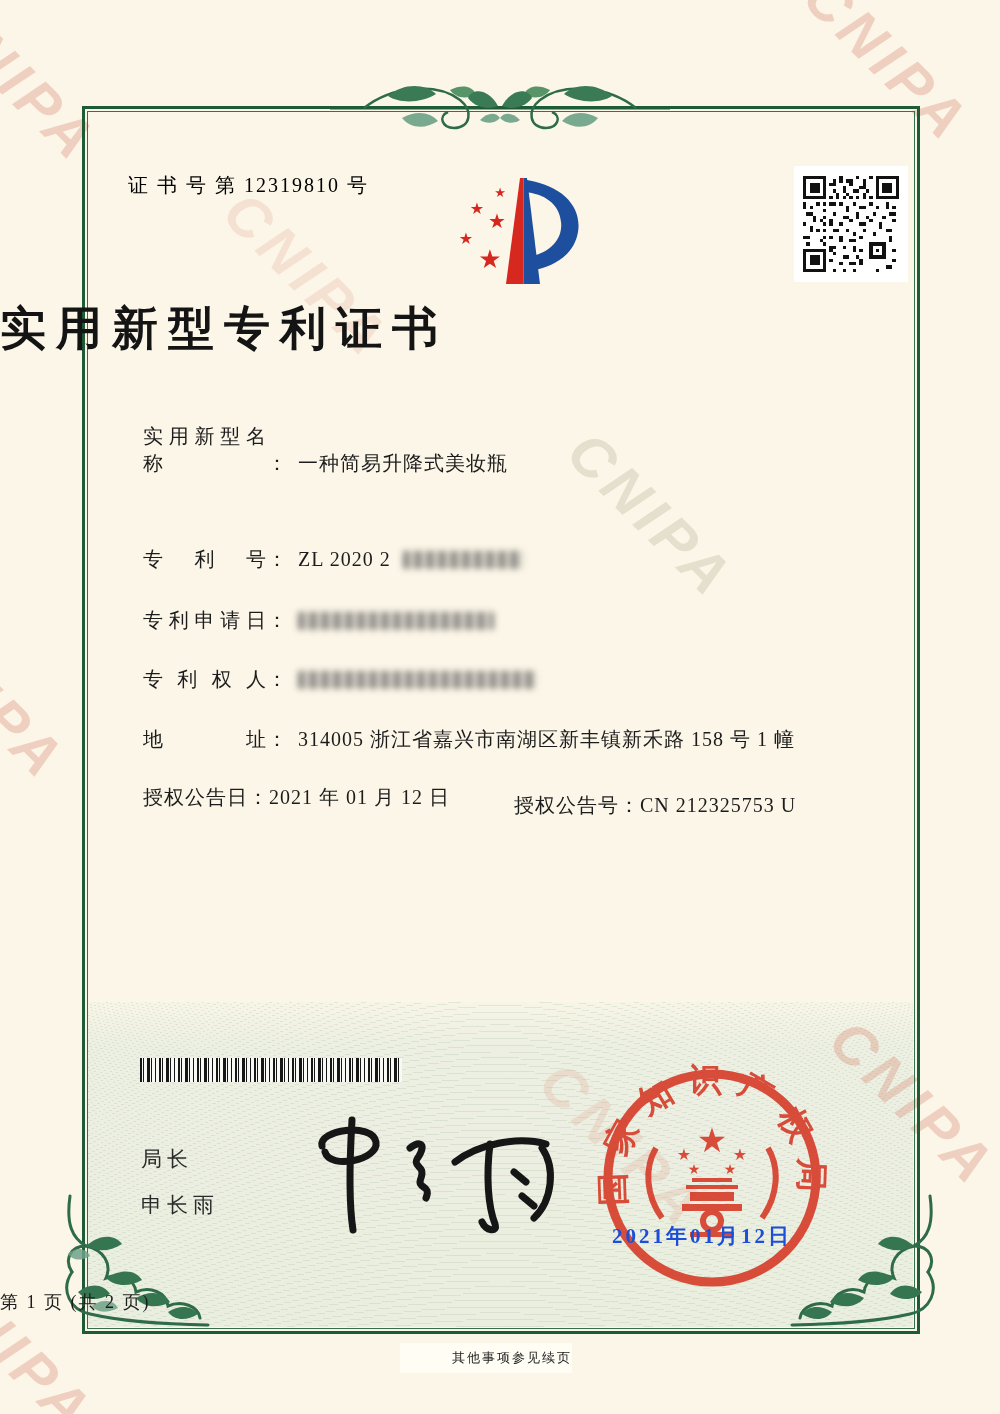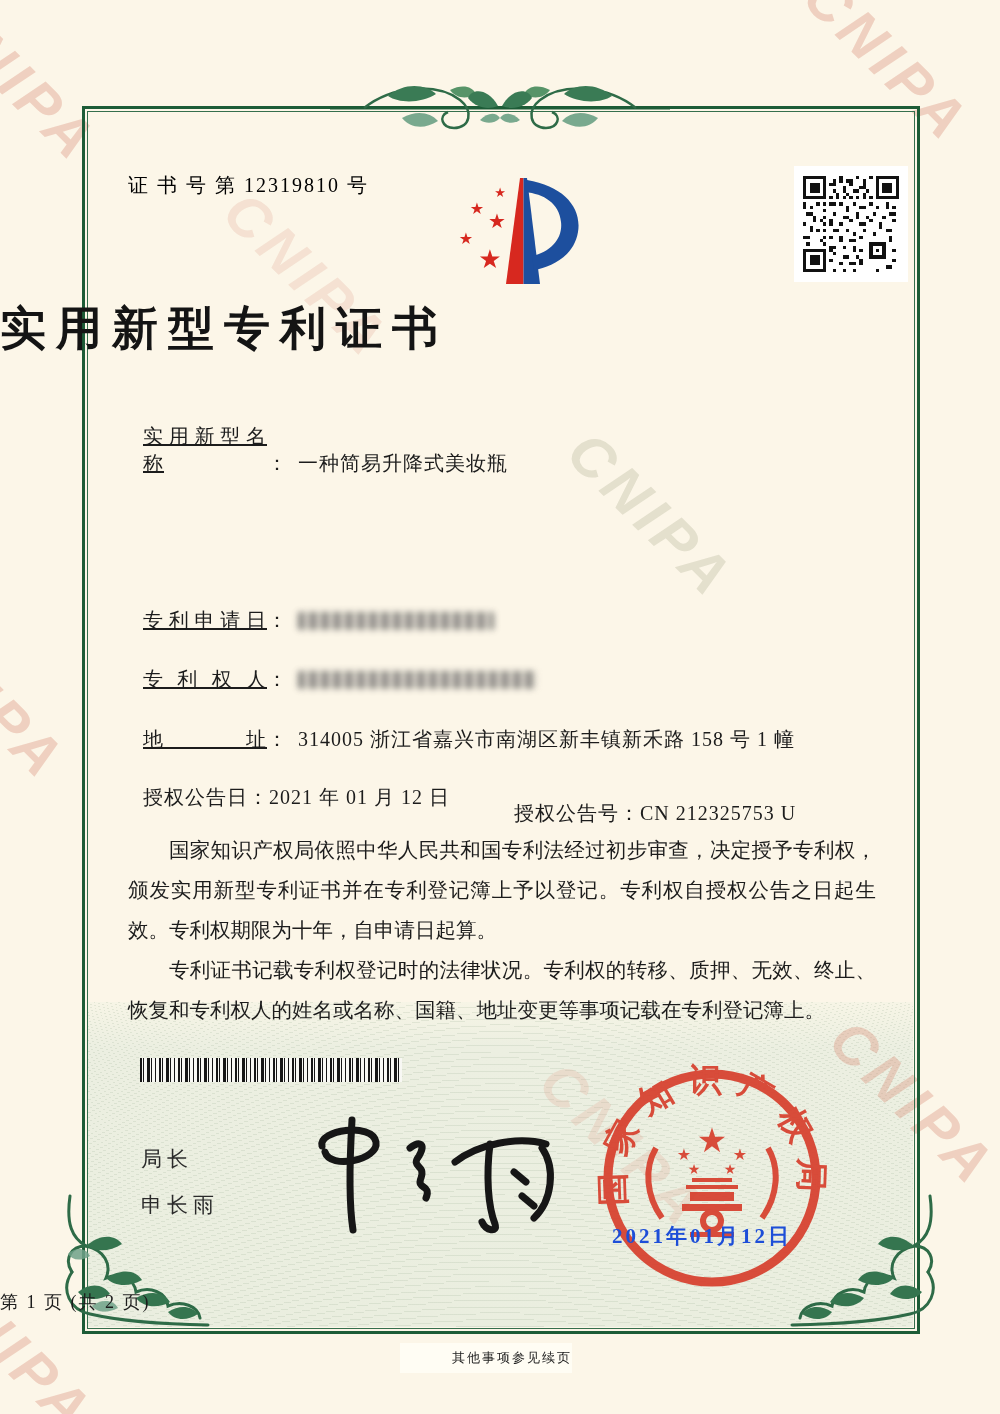--- a/index.html
+++ b/index.html
@@ -20,21 +20,21 @@
        repeating-radial-gradient(140% 120% at 50% -60%, rgba(130,155,125,.16) 0 1px, rgba(0,0,0,0) 1px 7px),
        linear-gradient(180deg, #f7f5e6 0, #ecefe1 45px, #eaeedf 100%);}
   .content{position:absolute;inset:0;z-index:3;}
   .cert-no{position:absolute;left:128px;top:172px;font-size:20px;letter-spacing:2px;color:#000000;}
   .logo{position:absolute;left:424px;top:170px;}
   .qr{position:absolute;left:794px;top:166px;width:114px;height:116px;background:#fff;
       display:flex;align-items:center;justify-content:center;}
   .title{position:absolute;left:0;width:100%;top:298px;text-align:left;font-size:46px;font-weight:bold;
          letter-spacing:10px;color:#141414;}
   .frow{position:absolute;left:143px;width:740px;font-size:20px;letter-spacing:1px;}
-  .jlabel{display:inline-block;width:124px;text-align:justify;text-align-last:justify;vertical-align:baseline;text-decoration:underline;}
+  .jlabel{display:inline-block;width:124px;text-align:justify;text-align-last:justify;vertical-align:baseline;}
   .fcolon{margin-right:10px;}
   .redact{display:inline-block;height:18px;border-radius:2px;vertical-align:-3px;filter:blur(3px);opacity:.8;
      background:
        repeating-linear-gradient(90deg, rgba(80,80,80,.75) 0 6px, rgba(215,210,200,.85) 6px 12px),
        repeating-linear-gradient(180deg,#777 0 3px,#d9d5cb 3px 6px,#8a8a8a 6px 9px,#cfcbc1 9px 12px);}
   .paras{position:absolute;left:128px;top:830px;width:748px;font-size:20.5px;line-height:40px;text-align:justify;}
   .paras p{margin:0;text-indent:2em;}
   .barcode{position:absolute;left:140px;top:1058px;width:262px;height:24px;
      background:repeating-linear-gradient(90deg,#161616 0 2px,#f8f8f4 2px 3px,#161616 3px 4px,#f8f8f4 4px 7px,
        #161616 7px 10px,#f8f8f4 10px 11px,#161616 11px 12px,#f8f8f4 12px 15px,#161616 15px 16px,#f8f8f4 16px 19px);}
@@ -172,44 +172,44 @@
       </svg>
     </div>
 
     <div class="title">实用新型专利证书</div>
 
     <div class="frow" style="top:423px">
       <span class="jlabel">实用新型名称</span><span class="fcolon">：</span><span>一种简易升降式美妆瓶</span>
     </div>
 
 
+    <div class="frow" style="top:546px">
+      <span class="jlabel">专利号</span><span class="fcolon">：</span><span>ZL 2020 2</span>
+      <span class="redact" style="width:120px;margin-left:6px"></span>
+    </div>
 
     <div class="frow" style="top:607px">
       <span class="jlabel">专利申请日</span><span class="fcolon">：</span><span class="redact" style="width:196px"></span>
     </div>
 
     <div class="frow" style="top:666px">
       <span class="jlabel">专利权人</span><span class="fcolon">：</span><span class="redact" style="width:238px"></span>
     </div>
 
     <div class="frow" style="top:726px">
       <span class="jlabel">地址</span><span class="fcolon">：</span><span>314005 浙江省嘉兴市南湖区新丰镇新禾路 158 号 1 幢</span>
     </div>
 
     <div class="frow" style="top:784px;position:absolute">
       <span>授权公告日</span><span>：</span><span>2021 年 01 月 12 日</span>
-      <span style="position:absolute;left:371px;top:16px">
+      <span style="position:absolute;left:371px;top:8px">
         <span>授权公告号</span><span>：</span><span>CN 212325753 U</span>
       </span>
     </div>
 
-    <div class="paras">
-      <p>国家知识产权局依照中华人民共和国专利法经过初步审查，决定授予专利权，颁发实用新型专利证书并在专利登记簿上予以登记。专利权自授权公告之日起生效。专利权期限为十年，自申请日起算。</p>
-      <p>专利证书记载专利权登记时的法律状况。专利权的转移、质押、无效、终止、恢复和专利权人的姓名或名称、国籍、地址变更等事项记载在专利登记簿上。</p>
-    </div>
 
     <div class="barcode"></div>
 
     <div class="signer">
       <div>局长</div>
       <div>申长雨</div>
     </div>
 
     <svg class="sig" width="280" height="132" viewBox="0 0 280 132">
       <g fill="none" stroke="#161616" stroke-width="7" stroke-linecap="round" stroke-linejoin="round">

